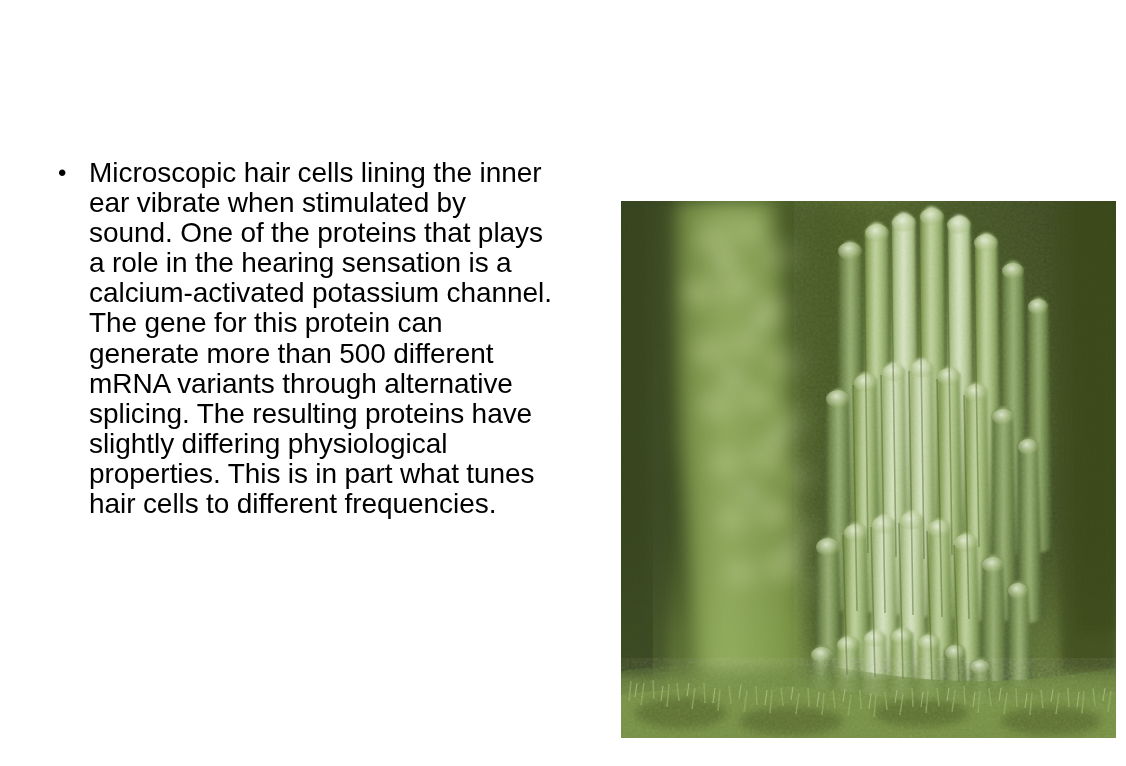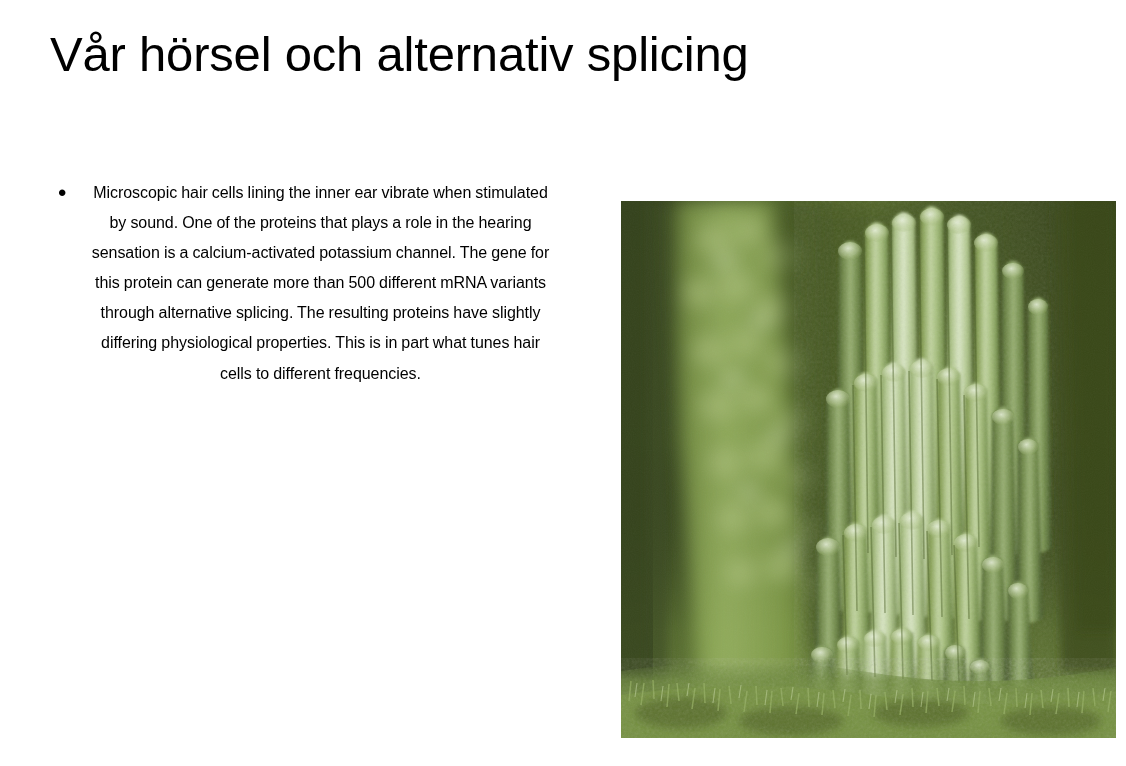--- a/index.html
+++ b/index.html
@@ -52,28 +52,27 @@
     position: absolute;
     left: 6px;
     top: 0;
     font-size: 24px;
     line-height: 30px;
     color: #000000;
   }
   .bullet-text {
     display: block;
     font-family: "Liberation Sans", sans-serif;
-    font-size: 16px;
+    font-size: 28px;
     line-height: 30.1px;
     font-weight: 400;
     color: #000000;
-    text-align: center;
+    text-align: left;
     word-spacing: -0.3px;
     letter-spacing: -0.05px;
-    margin-top: 20px;
   }
 
   
   #micrograph {
     position: absolute;
     left: 621px;
     top: 201px;
     width: 495px;
     height: 537px;
     overflow: hidden;
@@ -83,21 +82,20 @@
     display: block;
     width: 495px;
     height: 537px;
   }
 </style>
 </head>
 <body>
 
 <div id="slide">
 
-  <div id="slide-title">Vår hörsel och alternativ splicing</div>
 
   <div id="body-block">
     <div class="bullet-row">
       <span class="bullet-marker">•</span>
       <span class="bullet-text">Microscopic hair cells lining the inner ear vibrate when stimulated by sound. One of the proteins that plays a role in the hearing sensation is a calcium-activated potassium channel. The gene for this protein can generate more than 500 different mRNA variants through alternative splicing. The resulting proteins have slightly differing physiological properties. This is in part what tunes hair cells to different frequencies.</span>
     </div>
   </div>
 
   <div id="micrograph">
     <svg viewBox="0 0 495 537" preserveAspectRatio="none">

